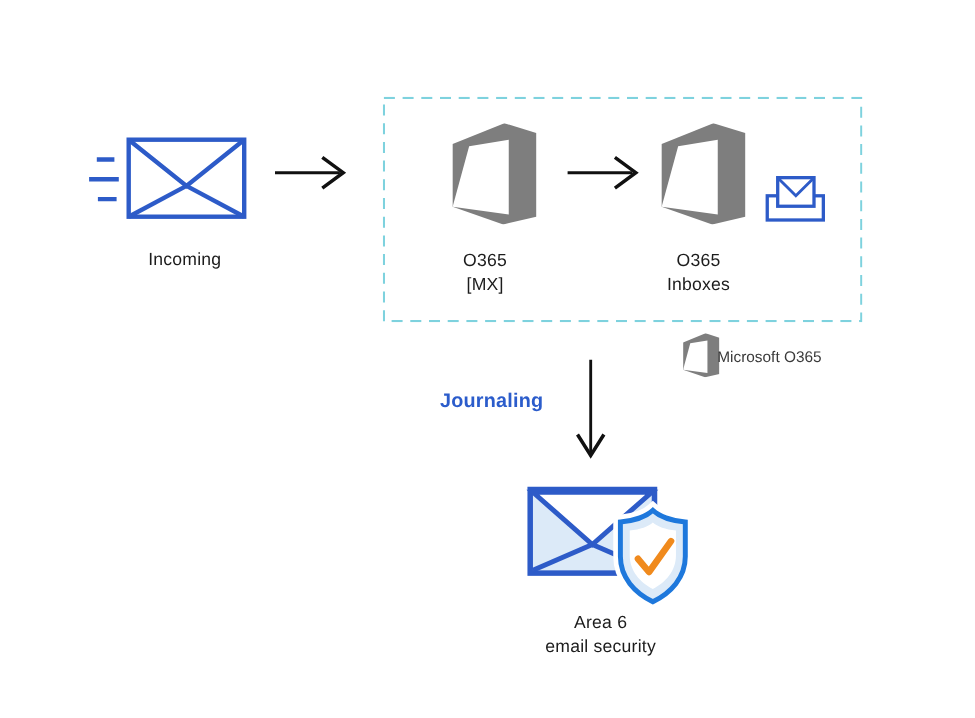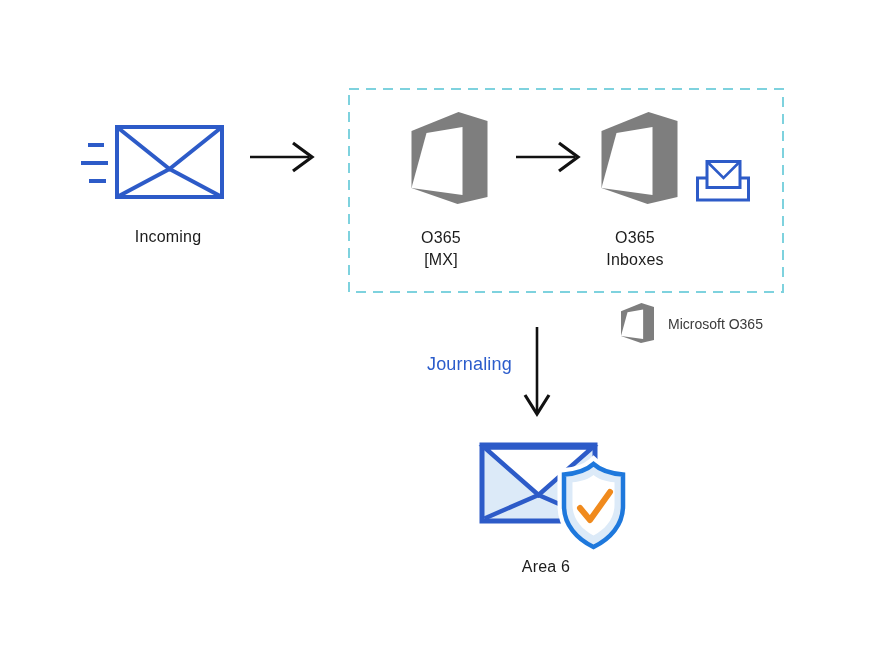--- a/index.html
+++ b/index.html
@@ -10,21 +10,21 @@
   .abs{position:absolute;}
   .label{
     position:absolute;text-align:center;color:var(--color-text-black,#1c1c1c);
     font-size:16px;line-height:22px;letter-spacing:.2px;
   }
   .legend-text{
     position:absolute;font-size:14px;color:var(--color-legend-text,#3a3a3a);
     line-height:18px;text-align:left;
   }
   .journaling{
-    position:absolute;font-size:18px;font-weight:400;text-align:right;
+    position:absolute;font-size:18px;font-weight:700;
     color:var(--color-journaling-blue,#2b5ccb);letter-spacing:.2px;
   }
   
   .st-royal{stroke:var(--color-royal-blue,#2d5bc8);}
   .st-shield{stroke:var(--color-shield-blue,#1e78dc);}
   .st-teal{stroke:var(--color-dashed-teal,#7ed2de);}
   .st-black{stroke:var(--color-arrow-black,#111);}
   .st-orange{stroke:var(--color-check-orange,#f08a1d);}
   .f-gray{fill:var(--color-office-gray,#7e7e7e);}
   .f-white{fill:#ffffff;}
@@ -89,21 +89,21 @@
 
   <div class="label" style="left:585px;top:227px;width:100px">
     <div>O365</div>
     <div>Inboxes</div>
   </div>
 
   <svg class="abs" style="left:621px;top:303px" width="33" height="40" viewBox="0 0 76 92">
     <path d="M47 0 L76 9 L76 85 L46 92 L0 76 L0 19 Z" class="f-gray"></path>
     <path d="M15 21 L51 15 L51 83 L0 76 Z" class="f-white"></path>
   </svg>
-  <div class="legend-text" style="left:668px;top:315px;width:160px">Microsoft O365</div>
+  <div class="legend-text" style="left:652px;top:315px;width:160px">Microsoft O365</div>
 
   <div class="journaling" style="left:400px;top:354px;width:112px">Journaling</div>
 
   <svg class="abs" style="left:523px;top:325px" width="30" height="93" viewBox="0 0 30 93">
     <line x1="14" y1="2" x2="14" y2="86" class="st-black" stroke-width="2.6"></line>
     <polyline points="2,70 14,89 26,70" class="f-none st-black" stroke-width="3.2"></polyline>
   </svg>
 
   <svg class="abs" style="left:477px;top:440px" width="152" height="112" viewBox="0 0 152 112">
     <rect x="5" y="5" width="113" height="76" class="f-light st-royal" stroke-width="5"></rect>
@@ -112,15 +112,16 @@
     <line x1="61.5" y1="55" x2="115.5" y2="78.5" class="st-royal" stroke-width="4.5"></line>
 
     <path d="M116.5 24 C122 29 133 33.5 146 34.5 L146 66 C146 85 133 99 116.5 107 C100 99 87 85 87 66 L87 34.5 C100 33.5 111 29 116.5 24 Z" fill="#ffffff" stroke="#ffffff" stroke-width="13"></path>
     <path d="M116.5 24 C122 29 133 33.5 146 34.5 L146 66 C146 85 133 99 116.5 107 C100 99 87 85 87 66 L87 34.5 C100 33.5 111 29 116.5 24 Z" class="f-light st-shield" stroke-width="4.5"></path>
     <path d="M116.5 35 C120.5 38.5 128 41.5 137.5 42.3 L137.5 65 C137.5 79 128 89.5 116.5 95.5 C105 89.5 95.5 79 95.5 65 L95.5 42.3 C105 41.5 112.5 38.5 116.5 35 Z" class="f-white"></path>
     <polyline points="103,68 113,80 133,52" class="f-none st-orange" stroke-width="6" stroke-linecap="round" stroke-linejoin="round"></polyline>
   </svg>
 
   <div class="label" style="left:465px;top:556px;width:162px">
     <div>Area 6</div>
+    <div>email security</div>
   </div>
 
 </div>
 
 </body></html>

